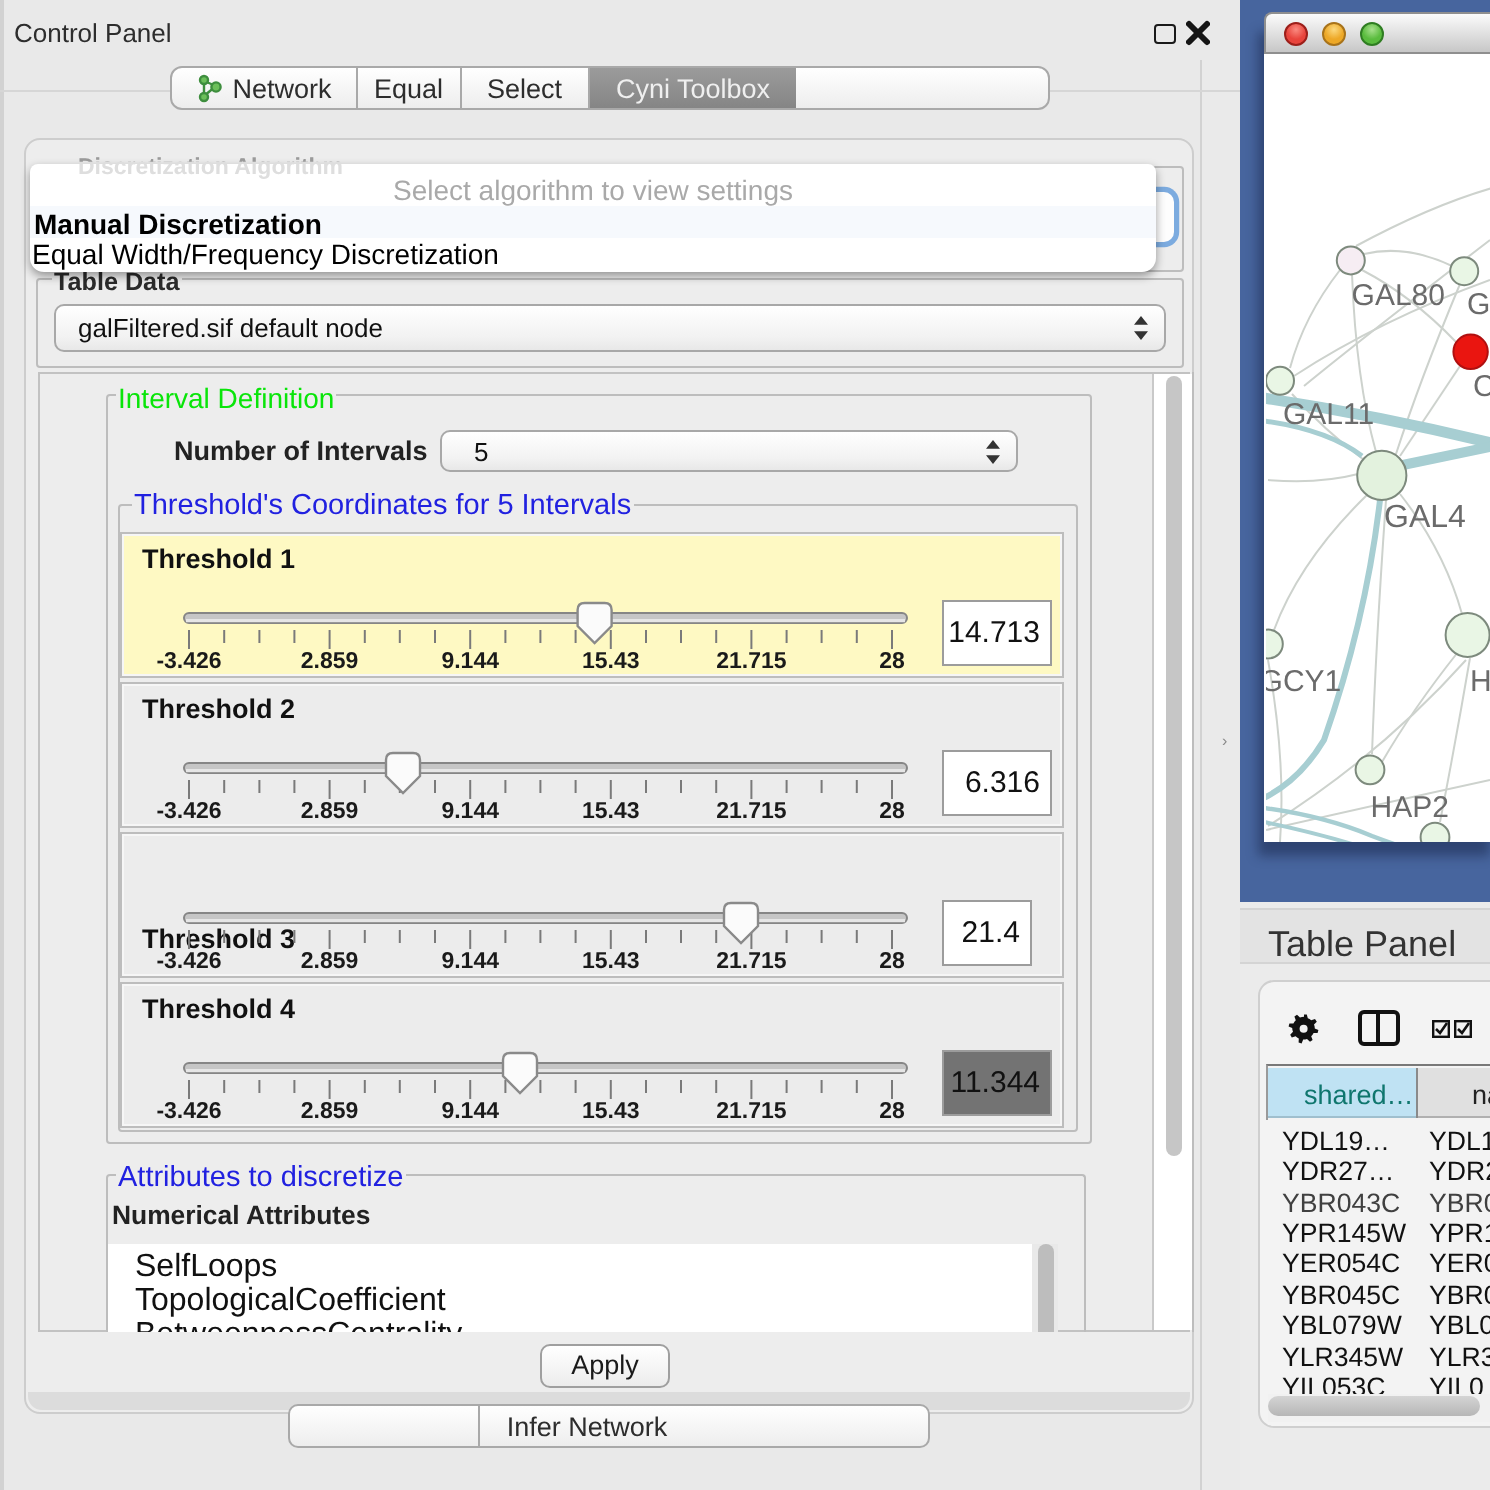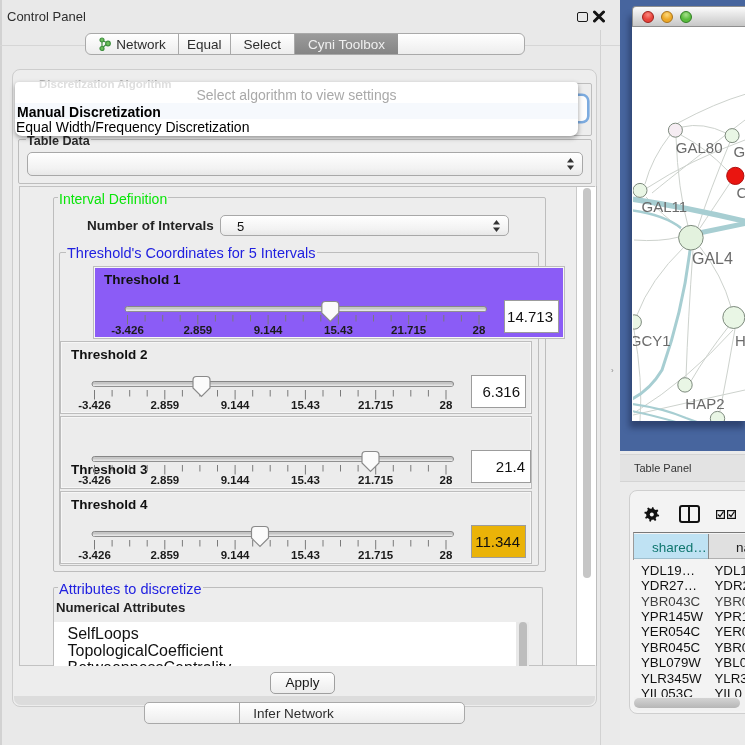--- a/index.html
+++ b/index.html
@@ -64,21 +64,21 @@
 <text x="736.5" y="198">CO</text>
 <text x="641.5" y="212">GAL11</text>
 <text x="692" y="263.5" font-size="16px">GAL4</text>
 <text x="629.8" y="345.5">GCY1</text>
 <text x="735" y="345.5">HA</text>
 <text x="685.3" y="408.5">HAP2</text>
 </g>
 </svg>
 <div class="abs" style="left:620px;top:451px;width:125px;height:294px;background:#ebebeb;"></div>
 <div class="abs" style="left:620px;top:454px;width:125px;height:28px;background:#e3e3e3;border-top:1px solid #d4d4d4;border-bottom:1px solid #d4d4d4;"></div>
-<div class="abs" style="left:634px;top:461.5px;font-size:11px;color:#333;">Table Panel</div>
+<div class="abs" style="left:634px;top:461.5px;font-size:18px;color:#333;">Table Panel</div>
 <div class="abs" style="left:629px;top:490px;width:130px;height:224px;background:#f3f3f3;border:1px solid #cfcfcf;border-radius:8px 0 0 8px;"></div>
 <svg class="abs" style="left:644px;top:506px;" width="16" height="17" viewBox="0 0 16 17">
 <path fill="#111" d="M8 1.2 L9.4 1.2 L9.9 3.1 A5.3 5.3 0 0 1 11.6 4.1 L13.5 3.5 L14.4 4.9 L13 6.3 A5.3 5.3 0 0 1 13.4 8.2 L15.2 9 L14.8 10.5 L12.8 10.5 A5.3 5.3 0 0 1 11.6 12.1 L12.3 14 L11 14.9 L9.5 13.5 A5.3 5.3 0 0 1 7.6 13.8 L6.8 15.7 L5.3 15.3 L5.4 13.2 A5.3 5.3 0 0 1 3.8 12.1 L1.9 12.7 L1.1 11.4 L2.5 9.9 A5.3 5.3 0 0 1 2.1 8 L0.3 7.2 L0.7 5.7 L2.7 5.7 A5.3 5.3 0 0 1 3.9 4.1 L3.2 2.2 L4.5 1.4 L6 2.8 A5.3 5.3 0 0 1 8 2.4 Z"></path>
 <circle cx="7.8" cy="8.4" r="2" fill="#f3f3f3"></circle>
 </svg>
 <div class="abs" style="left:678.5px;top:505px;width:21px;height:18px;border:2.4px solid #111;border-radius:3px;"></div>
 <div class="abs" style="left:687.9px;top:505px;width:2.4px;height:18px;background:#111;"></div>
 <svg class="abs" style="left:715.5px;top:509.5px;" width="9" height="9" viewBox="0 0 9 9">
 <rect x="0.6" y="0.6" width="7.8" height="7.8" fill="none" stroke="#111" stroke-width="1.2"></rect>
 <path d="M2 4.5 L4 6.5 L7.5 1.5" fill="none" stroke="#111" stroke-width="1.3"></path>
@@ -130,20 +130,21 @@
 <div style="width:64.5px;flex-shrink:0;height:100%;border-left:1px solid #a9a9a9;color:#2d2d2d;display:flex;align-items:center;justify-content:center;font-size:13.5px;">Select</div>
 <div style="width:104px;flex-shrink:0;height:100%;border-left:1px solid #a9a9a9;background:linear-gradient(#9b9b9b,#858585);color:#efefef;display:flex;align-items:center;justify-content:center;font-size:13.5px;">Cyni Toolbox</div>
 </div>
 <div class="abs" style="left:12px;top:69px;width:585px;height:638px;background:#ededed;border:1px solid #cdcdcd;border-radius:8px;"></div>
 <div class="abs" style="left:14px;top:696px;width:581px;height:9px;background:#dcdcdc;border-radius:0 0 7px 7px;"></div>
 <div class="abs" style="left:20px;top:83px;width:572px;height:53px;border:1px solid #bdbdbd;border-radius:2px;"></div>
 <div class="abs" style="left:560px;top:96px;width:27px;height:25px;border-radius:5px;background:#fdfdfd;box-shadow:0 0 0 2.6px rgba(86,148,217,0.75);"></div>
 <div class="abs" style="left:18px;top:139px;width:574px;height:45px;border:1px solid #bdbdbd;border-radius:2px;"></div>
 <div class="grouplab" style="left:26px;top:134px;font-weight:bold;color:#2b2b2b;font-size:12.6px;">Table Data</div>
 <div class="abs" style="left:27px;top:152px;width:556px;height:24px;background:linear-gradient(#ffffff,#f2f2f2 70%,#e8e8e8);border:1px solid #a8a8a8;border-radius:5px;">
+    <div style="position:absolute;left:11px;top:50%;transform:translateY(-50%);font-size:13px;color:#111;white-space:nowrap;">galFiltered.sif default node</div>
     <svg style="position:absolute;right:7px;top:50%;transform:translateY(-50%);" width="9" height="14" viewBox="0 0 9 14">
       <path d="M4.5 1 L8 5.4 L1 5.4 Z" fill="#333"></path>
       <path d="M4.5 13 L8 8.6 L1 8.6 Z" fill="#333"></path>
     </svg>
   </div>
 <div class="abs" style="left:15px;top:81.5px;width:563px;height:54px;background:#ffffff;border-radius:4px 4px 7px 7px;box-shadow:0 2px 5px rgba(0,0,0,0.38);"></div>
 <div class="abs" style="left:15px;top:87px;width:563px;height:16px;color:#a9a9a9;font-size:14px;text-align:center;">Select algorithm to view settings</div>
 <div class="abs" style="left:15px;top:103px;width:563px;height:15.5px;background:#f6f9fd;"></div>
 <div class="abs" style="left:17px;top:103.5px;font-size:14px;font-weight:bold;color:#000;">Manual Discretization</div>
 <div class="abs" style="left:16px;top:119px;font-size:14px;color:#000;">Equal Width/Frequency Discretization</div>
@@ -158,21 +159,21 @@
 <div class="abs" style="left:87px;top:218px;font-size:13.5px;font-weight:bold;color:#222;">Number of Intervals</div>
 <div class="abs" style="left:220px;top:215px;width:289px;height:21px;background:linear-gradient(#ffffff,#f2f2f2 70%,#e8e8e8);border:1px solid #a8a8a8;border-radius:5px;">
     <div style="position:absolute;left:16px;top:50%;transform:translateY(-50%);font-size:13px;color:#111;white-space:nowrap;">5</div>
     <svg style="position:absolute;right:7px;top:50%;transform:translateY(-50%);" width="9" height="14" viewBox="0 0 9 14">
       <path d="M4.5 1 L8 5.4 L1 5.4 Z" fill="#333"></path>
       <path d="M4.5 13 L8 8.6 L1 8.6 Z" fill="#333"></path>
     </svg>
   </div>
 <div class="abs" style="left:59px;top:252px;width:480px;height:314px;border:1px solid #bdbdbd;border-radius:2px;"></div>
 <div class="grouplab" style="left:66px;top:245px;color:#2121e0;font-size:14.5px;">Threshold's Coordinates for 5 Intervals</div>
-<div class="abs" style="left:60px;top:266px;width:472px;height:73px;background:#8b5cf6;border:1px solid #bdbdbd;box-shadow:inset 0 0 0 1px #f6f6f6;margin-left:33px;">
+<div class="abs" style="left:60px;top:266px;width:472px;height:73px;background:#fef9c3;border:1px solid #bdbdbd;box-shadow:inset 0 0 0 1px #f6f6f6;">
 <div style="position:absolute;left:10px;top:5px;font-size:13.5px;font-weight:bold;color:#111;">Threshold 1</div>
 <svg style="position:absolute;left:0;top:0;" width="472" height="73" viewBox="0 0 472 73">
 <rect x="31" y="39.5" width="361.5" height="5" rx="2.5" fill="#c6c6c6" stroke="#868686" stroke-width="1"></rect>
 <rect x="32" y="42.5" width="359.5" height="1.6" fill="#e6e6e6"></rect>
 <g stroke="#7a7a7a" stroke-width="1">
         <line x1="33.5" y1="48" x2="33.5" y2="57.5"></line>
         <line x1="51.1" y1="48" x2="51.1" y2="54.5"></line>
         <line x1="68.7" y1="48" x2="68.7" y2="54.5"></line>
         <line x1="86.2" y1="48" x2="86.2" y2="54.5"></line>
         <line x1="103.8" y1="48" x2="103.8" y2="57.5"></line>
@@ -276,21 +277,21 @@
 <g font-family="Liberation Sans,sans-serif" font-size="11.5px" font-weight="bold" fill="#1a1a1a">
         <text x="33.5" y="67" text-anchor="middle">-3.426</text>
         <text x="103.8" y="67" text-anchor="middle">2.859</text>
         <text x="174.1" y="67" text-anchor="middle">9.144</text>
         <text x="244.4" y="67" text-anchor="middle">15.43</text>
         <text x="314.7" y="67" text-anchor="middle">21.715</text>
         <text x="385.0" y="67" text-anchor="middle">28</text>
       </g>
 <path d="M301.0,46 L301.0,38 Q301.0,34.5 304.5,34.5 L314.5,34.5 Q318.0,34.5 318.0,38 L318.0,46 L309.5,54.5 Z" fill="#fbfbfb" stroke="#8a8a8a" stroke-width="1.2"></path>
 </svg>
-<div style="position:absolute;left:410px;top:33px;width:60px;height:33px;background:#fff;border:1px solid #9c9c9c;font-size:15px;color:#111;text-align:right;line-height:31px;padding-right:5px;">21.4</div>
+<div style="position:absolute;left:410px;top:33px;width:45px;height:33px;background:#fff;border:1px solid #9c9c9c;font-size:15px;color:#111;text-align:right;line-height:31px;padding-right:5px;">21.4</div>
 </div>
 <div class="abs" style="left:60px;top:491px;width:472px;height:73px;background:#ececec;border:1px solid #bdbdbd;box-shadow:inset 0 0 0 1px #f6f6f6;">
 <div style="position:absolute;left:10px;top:5px;font-size:13.5px;font-weight:bold;color:#111;">Threshold 4</div>
 <svg style="position:absolute;left:0;top:0;" width="472" height="73" viewBox="0 0 472 73">
 <rect x="31" y="39.5" width="361.5" height="5" rx="2.5" fill="#c6c6c6" stroke="#868686" stroke-width="1"></rect>
 <rect x="32" y="42.5" width="359.5" height="1.6" fill="#e6e6e6"></rect>
 <g stroke="#7a7a7a" stroke-width="1">
         <line x1="33.5" y1="48" x2="33.5" y2="57.5"></line>
         <line x1="51.1" y1="48" x2="51.1" y2="54.5"></line>
         <line x1="68.7" y1="48" x2="68.7" y2="54.5"></line>
@@ -316,21 +317,21 @@
 <g font-family="Liberation Sans,sans-serif" font-size="11.5px" font-weight="bold" fill="#1a1a1a">
         <text x="33.5" y="67" text-anchor="middle">-3.426</text>
         <text x="103.8" y="67" text-anchor="middle">2.859</text>
         <text x="174.1" y="67" text-anchor="middle">9.144</text>
         <text x="244.4" y="67" text-anchor="middle">15.43</text>
         <text x="314.7" y="67" text-anchor="middle">21.715</text>
         <text x="385.0" y="67" text-anchor="middle">28</text>
       </g>
 <path d="M190.5,46 L190.5,38 Q190.5,34.5 194.0,34.5 L204.0,34.5 Q207.5,34.5 207.5,38 L207.5,46 L199.0,54.5 Z" fill="#fbfbfb" stroke="#8a8a8a" stroke-width="1.2"></path>
 </svg>
-<div style="position:absolute;left:410px;top:33px;width:55px;height:33px;background:#eab308;border:1px solid #9c9c9c;font-size:15px;color:#111;text-align:right;line-height:31px;padding-right:5px;">11.344</div>
+<div style="position:absolute;left:410px;top:33px;width:55px;height:33px;background:#737373;border:1px solid #9c9c9c;font-size:15px;color:#111;text-align:right;line-height:31px;padding-right:5px;">11.344</div>
 </div>
 <div class="abs" style="left:53px;top:587px;width:490px;height:79px;border:1px solid #bdbdbd;border-top:1px solid #bdbdbd;border-bottom:none;border-radius:2px 2px 0 0;"></div>
 <div class="grouplab" style="left:58px;top:581px;color:#2121e0;font-size:14.5px;">Attributes to discretize</div>
 <div class="abs" style="left:56px;top:600px;font-size:13.2px;font-weight:bold;color:#222;">Numerical Attributes</div>
 <div class="abs" style="left:54px;top:621.5px;width:462px;height:44.5px;background:#ffffff;overflow:hidden;">
     <div style="position:absolute;left:13.5px;top:3px;font-size:16px;color:#111;line-height:17px;">SelfLoops<br>TopologicalCoefficient<br>BetweennessCentrality</div>
   </div>
 <div class="abs" style="left:516px;top:621.5px;width:13px;height:44.5px;background:#e9e9e9;"></div>
 <div class="abs" style="left:518.5px;top:622px;width:8.5px;height:44px;background:#bdbdbd;border-radius:4px 4px 0 0;"></div>
 <div class="abs" style="left:270px;top:671.5px;width:65px;height:22px;background:linear-gradient(#ffffff,#ececec);border:1px solid #9f9f9f;border-radius:5px;text-align:center;font-size:13.5px;color:#1a1a1a;line-height:20px;">Apply</div>

